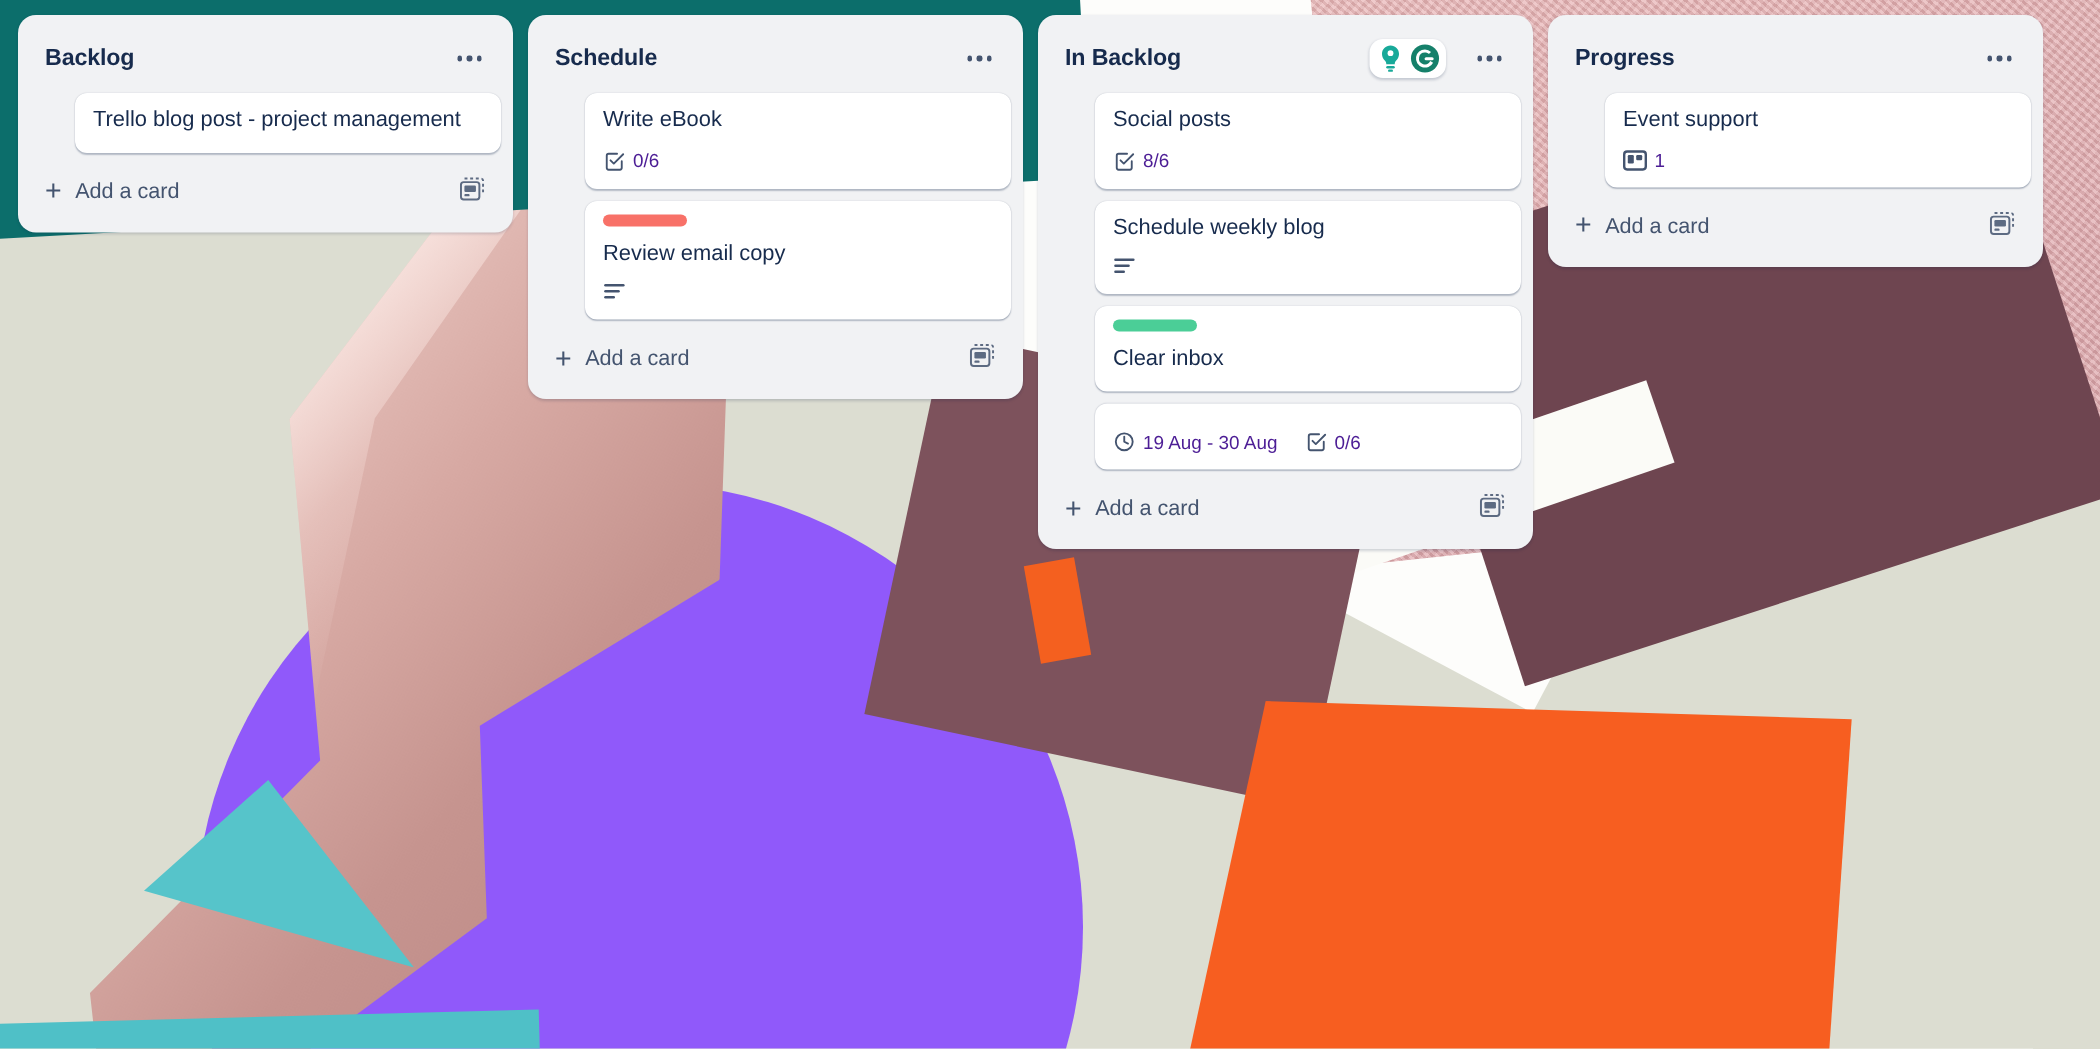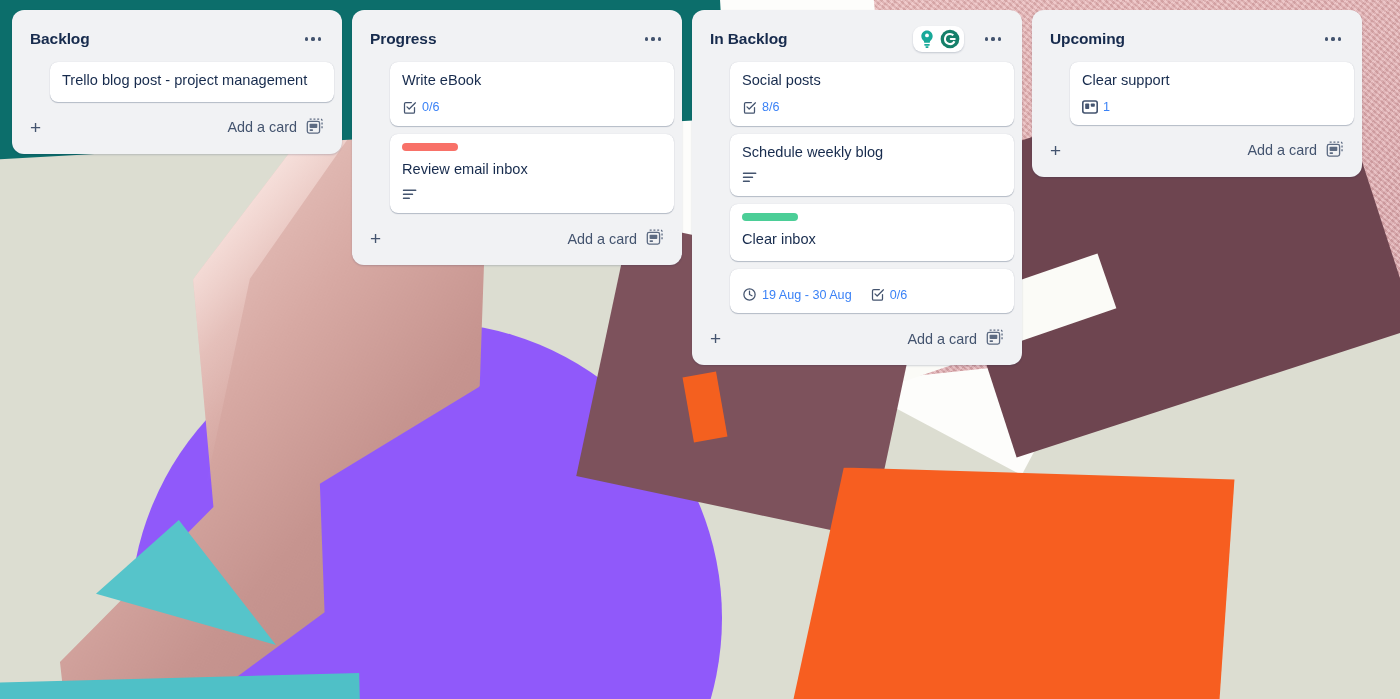--- a/index.html
+++ b/index.html
@@ -255,21 +255,21 @@
   .badges {
     display: flex;
     align-items: center;
     gap: 18px;
     margin-top: 9px;
   }
   .badge {
     display: flex;
     align-items: center;
     gap: 5px;
-    color: #3b82f6;
+    color: #4c1d95;
     font-size: 12.6px;
   }
   .badge svg { display: block; }
 
   .add-card {
     display: flex;
     align-items: center;
     gap: 9px;
     padding: 11px 10px 8px 10px;
     margin-top: 4px;
@@ -277,21 +277,21 @@
     font-size: 14.4px;
     cursor: pointer;
     border-radius: 8px;
   }
   .add-card .plus {
     font-size: 19px;
     line-height: 1;
     color: #44546f;
     font-weight: 400;
   }
-  .add-card .label { flex: 1 1 auto; text-align: right; }
+  .add-card .label { flex: 1 1 auto; }
   .add-card .tmpl { flex: 0 0 auto; opacity: .85; }
 </style>
 </head>
 <body>
 
 <div class="board-bg">
   <div class="bg-shape bg-white-diag"></div>
   <div class="bg-pink-fabric bg-shape"></div>
   <div class="bg-shape bg-plum"></div>
   <div class="bg-shape bg-purple-circle"></div>
@@ -331,21 +331,21 @@
     <path d="M4.5 2.5H18a1.6 1.6 0 0 1 1.6 1.6v11.8" stroke-dasharray="2.4 2.2"></path>
     <rect x="1.6" y="5.4" width="15" height="14.2" rx="2.2"></rect>
     <rect x="4.4" y="8.2" width="9.4" height="5.2" rx="1" fill="#44546f" stroke="none"></rect>
     <rect x="4.4" y="15" width="4.2" height="2" rx="0.8" fill="#44546f" stroke="none"></rect>
   </svg>
 </span>
       </div>
     </div>
     <div class="list">
       <div class="list-header">
-        <div class="list-title">Progress</div>
+        <div class="list-title">Schedule</div>
         <div class="list-menu">
           <span class="dots">
             <i></i>
             <i></i>
             <i></i>
           </span>
         </div>
       </div>
       <div class="cards">
         <div class="card">
@@ -357,21 +357,21 @@
     <path d="M20 12v7a2 2 0 0 1-2 2H6a2 2 0 0 1-2-2V6a2 2 0 0 1 2-2h9"></path>
     <polyline points="8 11 11.5 14.5 21.5 4.5"></polyline>
   </svg>
 </span>
               <span>0/6</span>
             </div>
           </div>
         </div>
         <div class="card">
           <div class="label-pill" style="background: rgb(248, 113, 104);"></div>
-          <div class="card-title">Review email inbox</div>
+          <div class="card-title">Review email copy</div>
           <div class="badges">
             <div class="badge">
               <span>
   <svg width="16" height="14" viewBox="0 0 20 16" fill="#44546f">
     <rect x="1" y="1" width="17" height="2.1" rx="1.05"></rect>
     <rect x="1" y="6" width="13" height="2.1" rx="1.05"></rect>
     <rect x="1" y="11" width="9" height="2.1" rx="1.05"></rect>
   </svg>
 </span>
             </div>
@@ -483,32 +483,32 @@
     <path d="M4.5 2.5H18a1.6 1.6 0 0 1 1.6 1.6v11.8" stroke-dasharray="2.4 2.2"></path>
     <rect x="1.6" y="5.4" width="15" height="14.2" rx="2.2"></rect>
     <rect x="4.4" y="8.2" width="9.4" height="5.2" rx="1" fill="#44546f" stroke="none"></rect>
     <rect x="4.4" y="15" width="4.2" height="2" rx="0.8" fill="#44546f" stroke="none"></rect>
   </svg>
 </span>
       </div>
     </div>
     <div class="list">
       <div class="list-header">
-        <div class="list-title">Upcoming</div>
+        <div class="list-title">Progress</div>
         <div class="list-menu">
           <span class="dots">
             <i></i>
             <i></i>
             <i></i>
           </span>
         </div>
       </div>
       <div class="cards">
         <div class="card">
-          <div class="card-title">Clear support</div>
+          <div class="card-title">Event support</div>
           <div class="badges">
             <div class="badge">
               <span>
   <svg width="16" height="14" viewBox="0 0 20 17" fill="none">
     <rect x="1" y="1" width="18" height="15" rx="2.4" stroke="#44546f" stroke-width="2"></rect>
     <rect x="4" y="4" width="5" height="7" rx="1" fill="#44546f"></rect>
     <rect x="11" y="4" width="5" height="4.2" rx="1" fill="#44546f"></rect>
   </svg>
 </span>
               <span>1</span>

